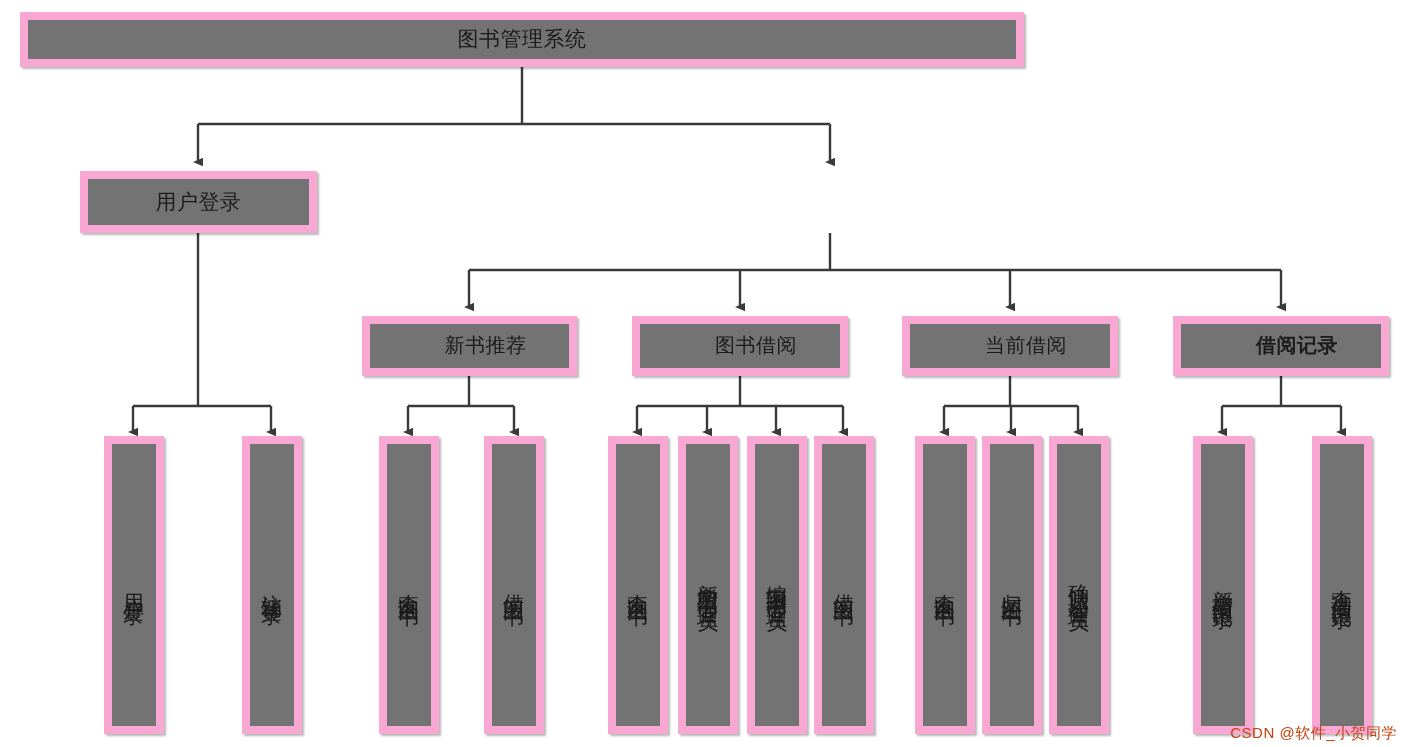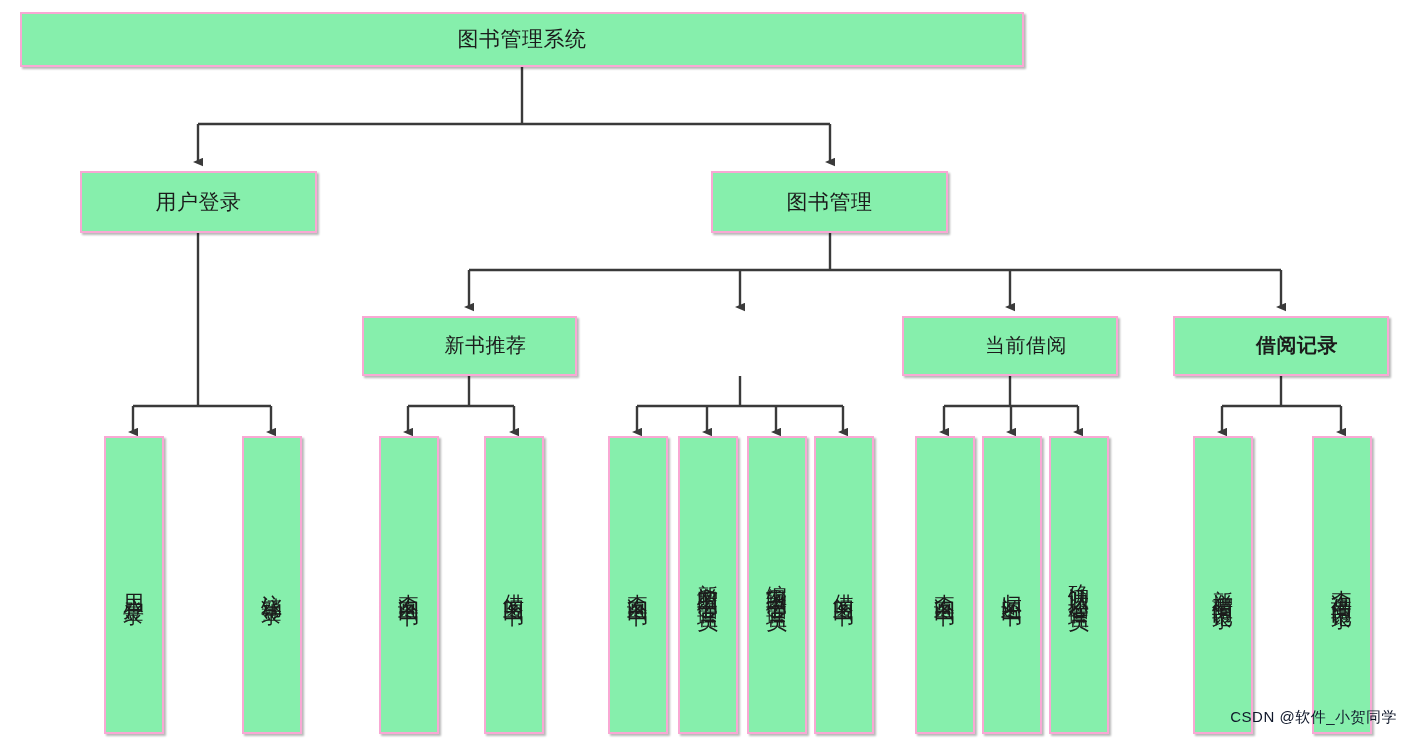--- a/index.html
+++ b/index.html
@@ -21,22 +21,22 @@
     position: absolute;
     left: 0;
     top: 0;
     width: 1405px;
     height: 747px;
     pointer-events: none;
   }
   .node {
     position: absolute;
     box-sizing: border-box;
-    border: 2px solid #f9a8d4;
-    background: #86efac;
+    border: 8px solid #f9a8d4;
+    background: #737373;
     box-shadow: 2px 2px 2px rgba(0,0,0,0.28);
     display: flex;
     align-items: center;
     justify-content: center;
     color: #1b1b1b;
   }
   .node .label {
     display: block;
     text-align: center;
     line-height: 1.18;
@@ -61,23 +61,23 @@
     text-orientation: upright;
     font-size: 21px;
     line-height: 1.0;
     letter-spacing: 4px;
     white-space: nowrap;
     text-align: center;
   }
   #watermark {
     position: absolute;
     right: 8px;
-    bottom: 20px;
+    bottom: 4px;
     font-size: 15px;
-    color: #0f172a;
+    color: #c2410c;
     letter-spacing: 0.5px;
     white-space: nowrap;
   }
 </style>
 </head>
 <body>
 
 <div id="canvas">
 
   <svg id="edges" viewBox="0 0 1405 747">
@@ -130,27 +130,27 @@
     </g>
   </svg>
 
   <div class="node horiz" style="left:20px; top:12px; width:1004px; height:55px;">
     <span class="label">图书管理系统</span>
   </div>
 
   <div class="node horiz" style="left:80px; top:171px; width:237px; height:62px;">
     <span class="label">用户登录</span>
   </div>
-  <div class="node horiz" style="left:711px; top:171px; width:237px; height:62px;">
-    <span class="label">图书管理</span>
-  </div>
 
   <div class="node horiz lvl3" style="left:362px; top:316px; width:215px; height:60px;">
     <span class="label">新书推荐</span>
   </div>
+  <div class="node horiz lvl3" style="left:632px; top:316px; width:216px; height:60px;">
+    <span class="label">图书借阅</span>
+  </div>
   <div class="node horiz lvl3" style="left:902px; top:316px; width:216px; height:60px;align-items:center;">
     <span class="label">当前借阅</span>
   </div>
   <div class="node horiz lvl3" style="left:1173px; top:316px; width:216px; height:60px;font-weight:bold;">
     <span class="label">借阅记录</span>
   </div>
 
   <div class="node vert" style="left:104px; top:436px; width:60px; height:298px;">
     <span class="label">用户登录</span>
   </div>

